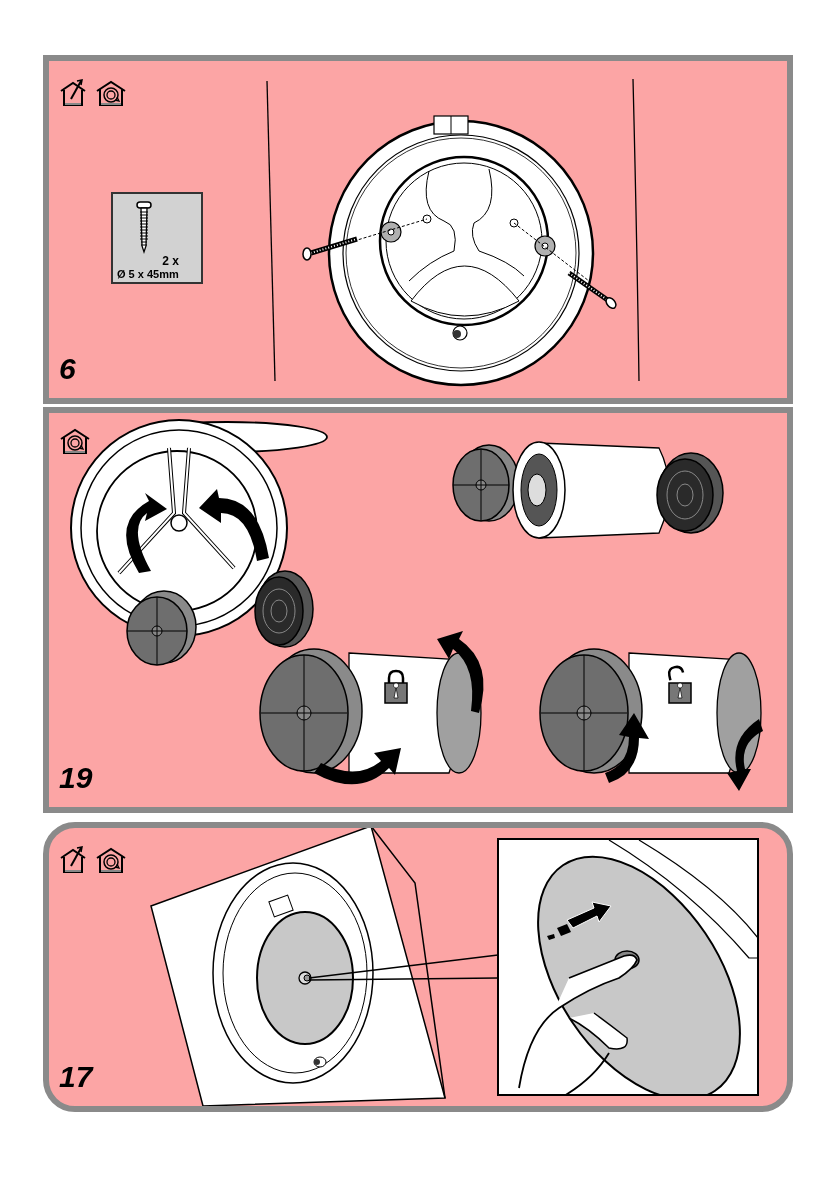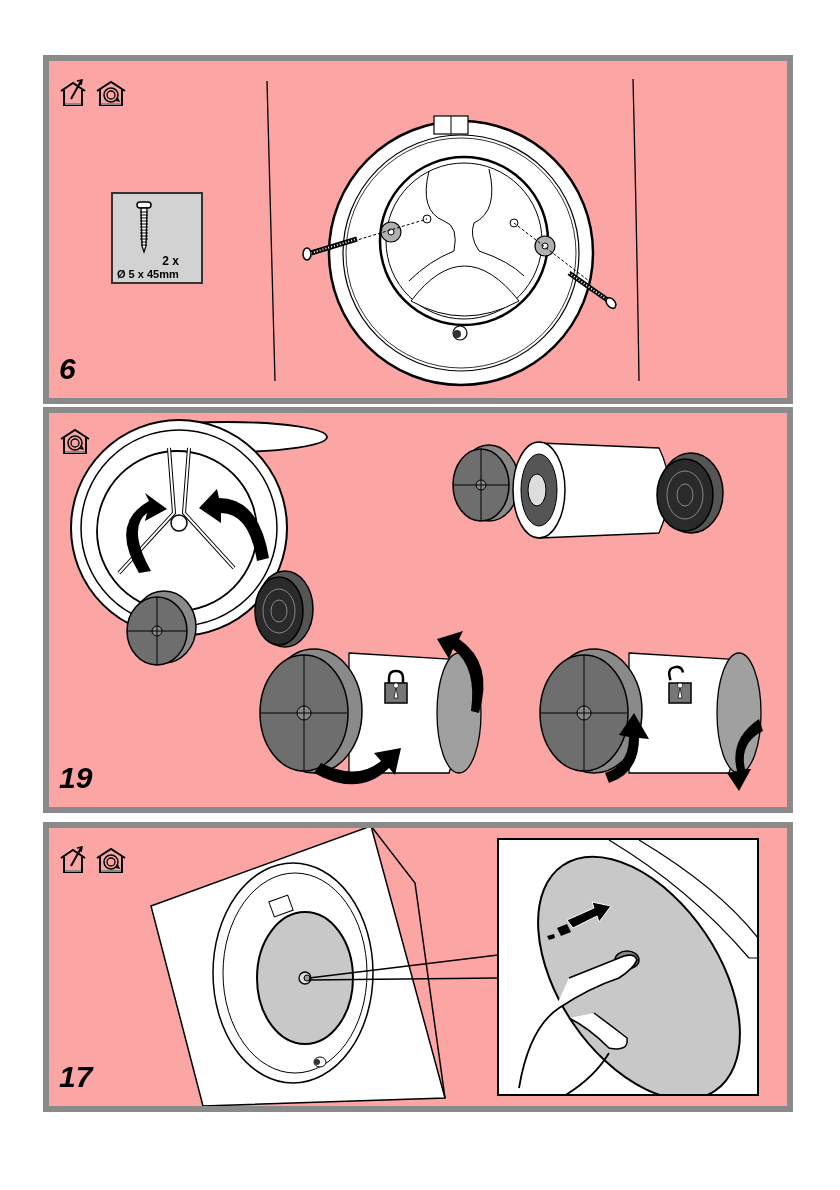--- a/index.html
+++ b/index.html
@@ -1,20 +1,20 @@
 <!DOCTYPE html>
 <html><head>
 <meta charset="utf-8">
 <style>
   html, body { margin:0; padding:0; background:#ffffff; }
   body { width:840px; height:1190px; position:relative; overflow:hidden; font-family:"Liberation Sans", sans-serif; }
   .panel { position:absolute; left:43px; width:750px; border:6px solid #8a8a8a; box-sizing:border-box; background:#fca5a5; }
   #p15 { top:55px; height:349px; }
   #p16 { top:407px; height:406px; }
-  #p17 { top:822px; height:290px; }
+  #p17 { top:822px; height:290px;border-radius:32px; }
   .step-num { position:absolute; left:10px; bottom:14px; font-family:"Liberation Sans", sans-serif; font-weight:bold; font-style:italic; font-size:30px; color:#000; line-height:1; }
   .mode-icons { position:absolute; left:10px; top:18px; display:flex; gap:4px; }
   .mode-icons svg { display:block; }
   svg.art { position:absolute; left:0; top:0; }
   .screw-box { position:absolute; left:62px; top:131px; width:92px; height:92px; background:#d2d2d2; border:2px solid #333; box-sizing:border-box; }
   .screw-box .qty { position:absolute; right:22px; top:60px; font-weight:bold; font-size:12px; }
   .screw-box .size { position:absolute; left:4px; top:74px; font-weight:bold; font-size:11px; white-space:nowrap; }
 </style>
 </head>
 <body>

